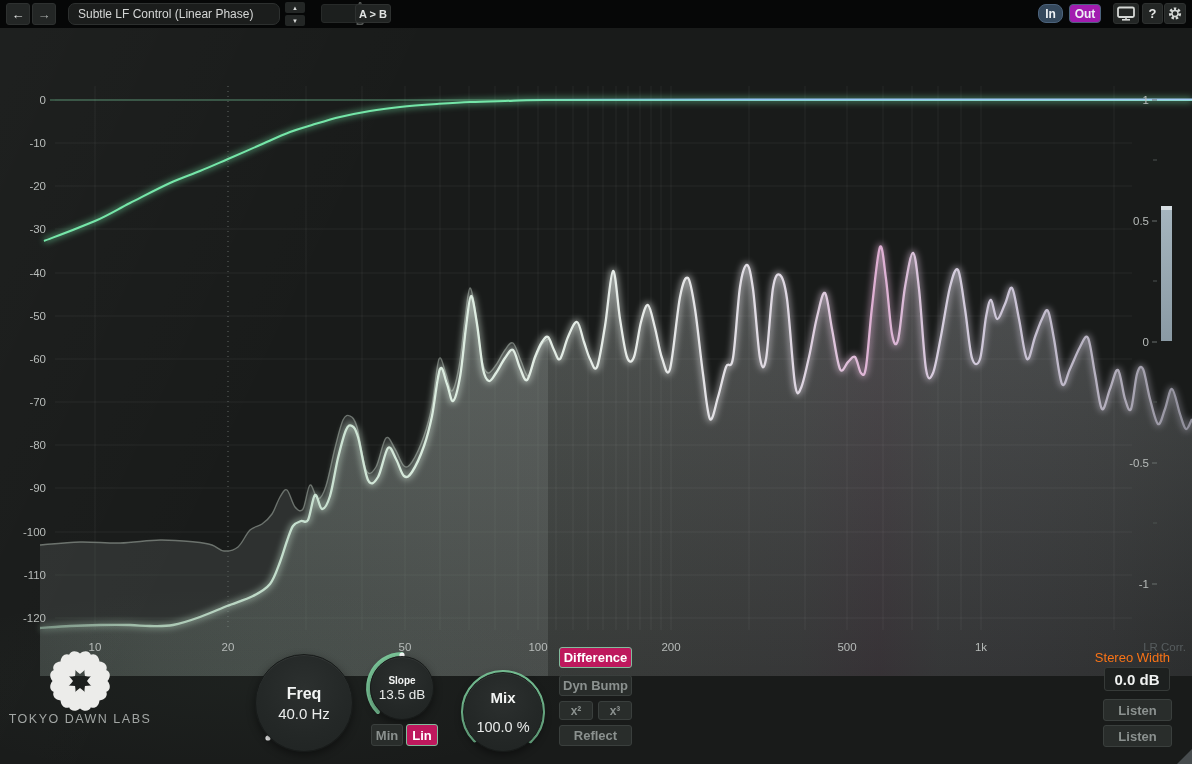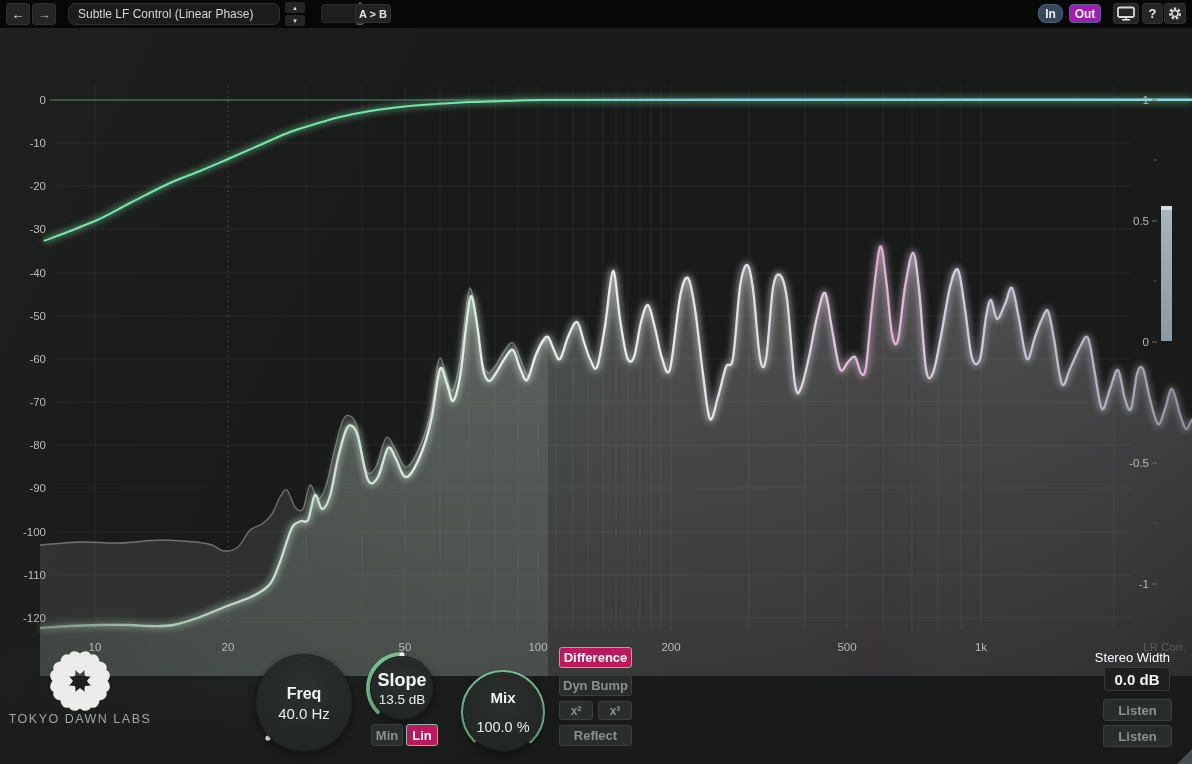--- a/index.html
+++ b/index.html
@@ -45,21 +45,21 @@
   .knob-wrap{position:absolute;z-index:2;}
   .knob-wrap svg{position:absolute;left:0;top:0;overflow:visible;}
   
   .btn{position:absolute;display:flex;align-items:center;justify-content:center;background:#292d2b;
        border:1px solid #3a3f3d;border-radius:3px;color:#8b918f;font-weight:bold;font-size:13px;
        box-sizing:border-box;z-index:2;cursor:default;}
   .btn.active{background:#be185d;border-color:#82bb9c;color:#ffffff;}
   .valuebox{position:absolute;display:flex;align-items:center;justify-content:center;background:#1d201f;
             border:1px solid #363a38;border-radius:3px;color:#f0f2f1;font-weight:bold;font-size:15px;
             box-sizing:border-box;z-index:2;}
-  .panel-label{position:absolute;color:#ffffff;font-size:13px;z-index:2;}
+  .panel-label{position:absolute;color:#f97316;font-size:13px;z-index:2;}
   
   #logo{position:absolute;left:44px;top:645px;z-index:2;}
   #company{position:absolute;left:0px;top:712px;width:160px;text-align:center;color:#a2a6a4;
            font-size:12.5px;letter-spacing:1.5px;z-index:2;}
   #product{position:absolute;left:0px;top:724px;width:160px;text-align:center;color:#d9dbda;
            font-size:27px;font-weight:300;letter-spacing:1px;z-index:2;}
   #resize-handle{position:absolute;right:0;bottom:0;width:0;height:0;z-index:3;
            border-left:15px solid transparent;border-bottom:15px solid #474c4e;}
 </style>
 </head>
@@ -256,21 +256,21 @@
       <div class="kb-label" style="font-size:16px;">Freq</div>
       <div class="kb-value" style="font-size:15px;margin-top:2px;">40.0 Hz</div>
     </div>
     <svg width="110" height="110">
       <circle cx="19" cy="90" r="2.6" fill="#ffffff"></circle>
     </svg>
   </div>
 
   <div class="knob-wrap" style="left:364px;top:650px;width:76px;height:76px;">
     <div class="knob" style="left:6px;top:6px;width:64px;height:64px;">
-      <div class="kb-label" style="font-size:18px;text-align:right;">Slope</div>
+      <div class="kb-label" style="font-size:10px;text-align:right;">Slope</div>
       <div class="kb-value" style="font-size:13.5px;margin-top:1px;">13.5 dB</div>
     </div>
     <svg width="76" height="76">
       <path d="M 14 62 A 34 34 0 0 1 38 4" fill="none" stroke="#7cc99b" stroke-width="4" stroke-linecap="round"></path>
       <circle cx="38" cy="5" r="2.6" fill="#ffffff"></circle>
     </svg>
   </div>
 
   <div class="knob-wrap" style="left:455px;top:664px;width:96px;height:96px;">
     <div class="knob" style="left:8px;top:8px;width:80px;height:80px;gap:12px;">

